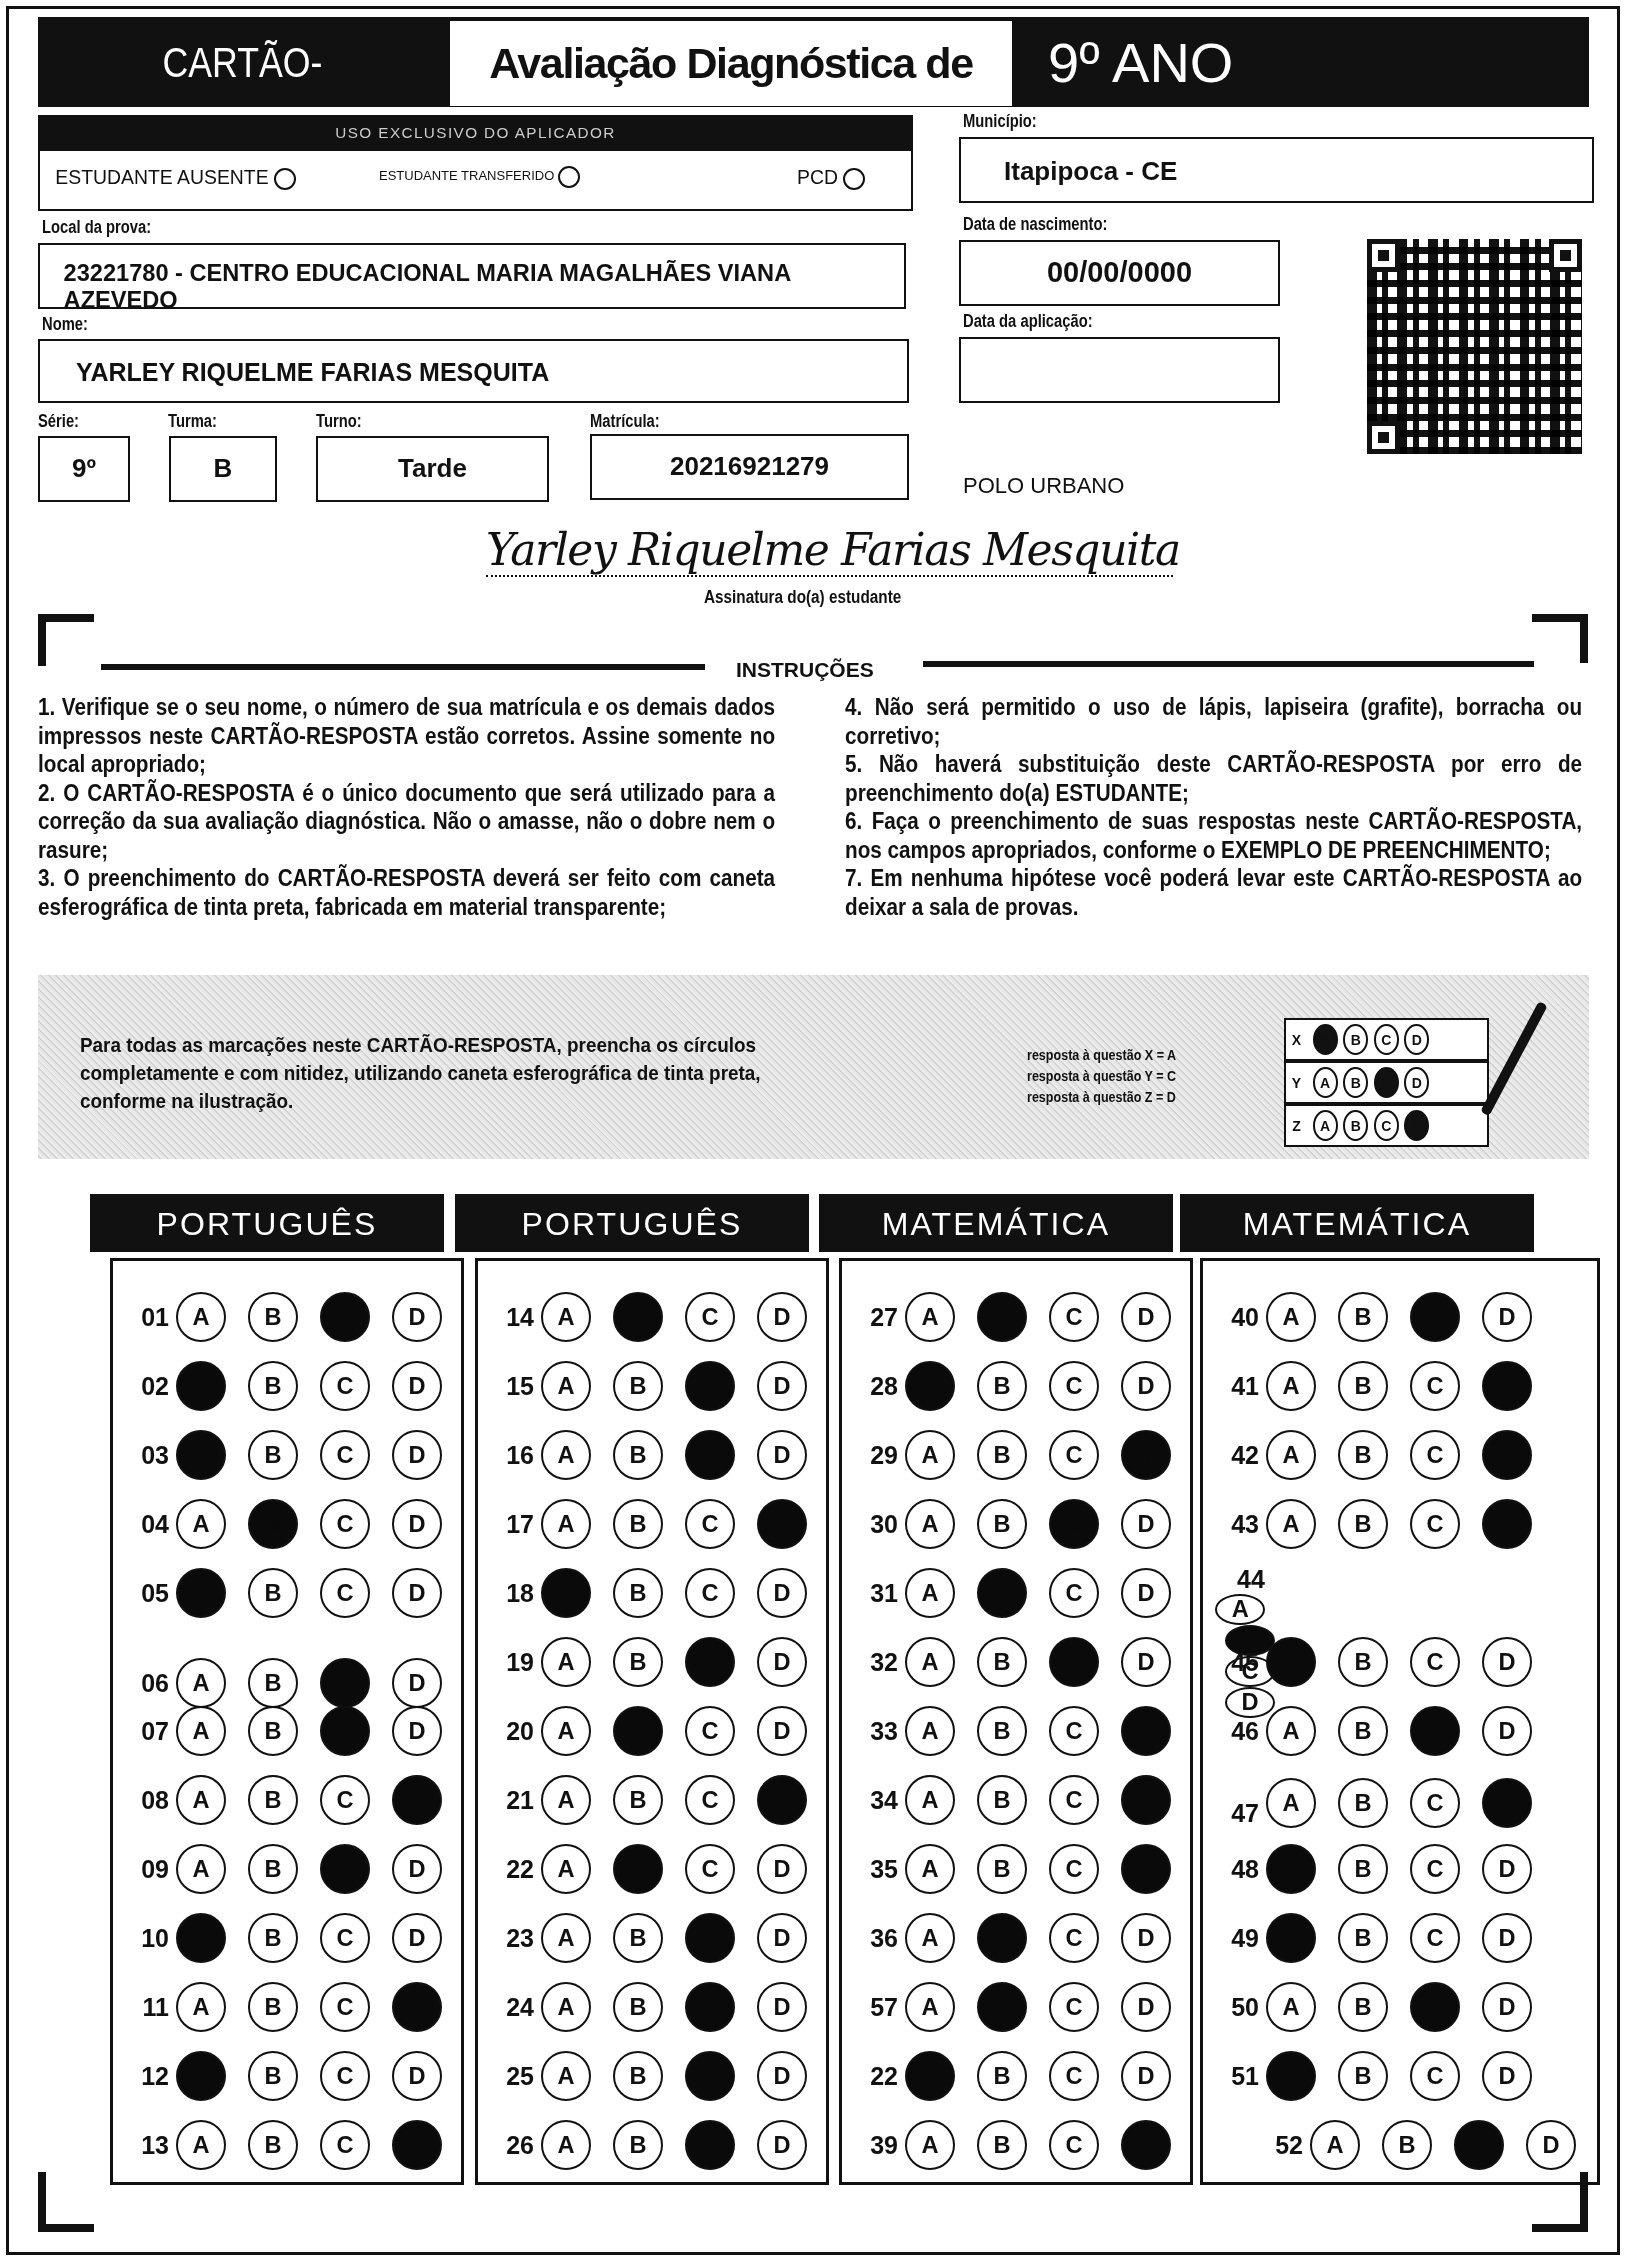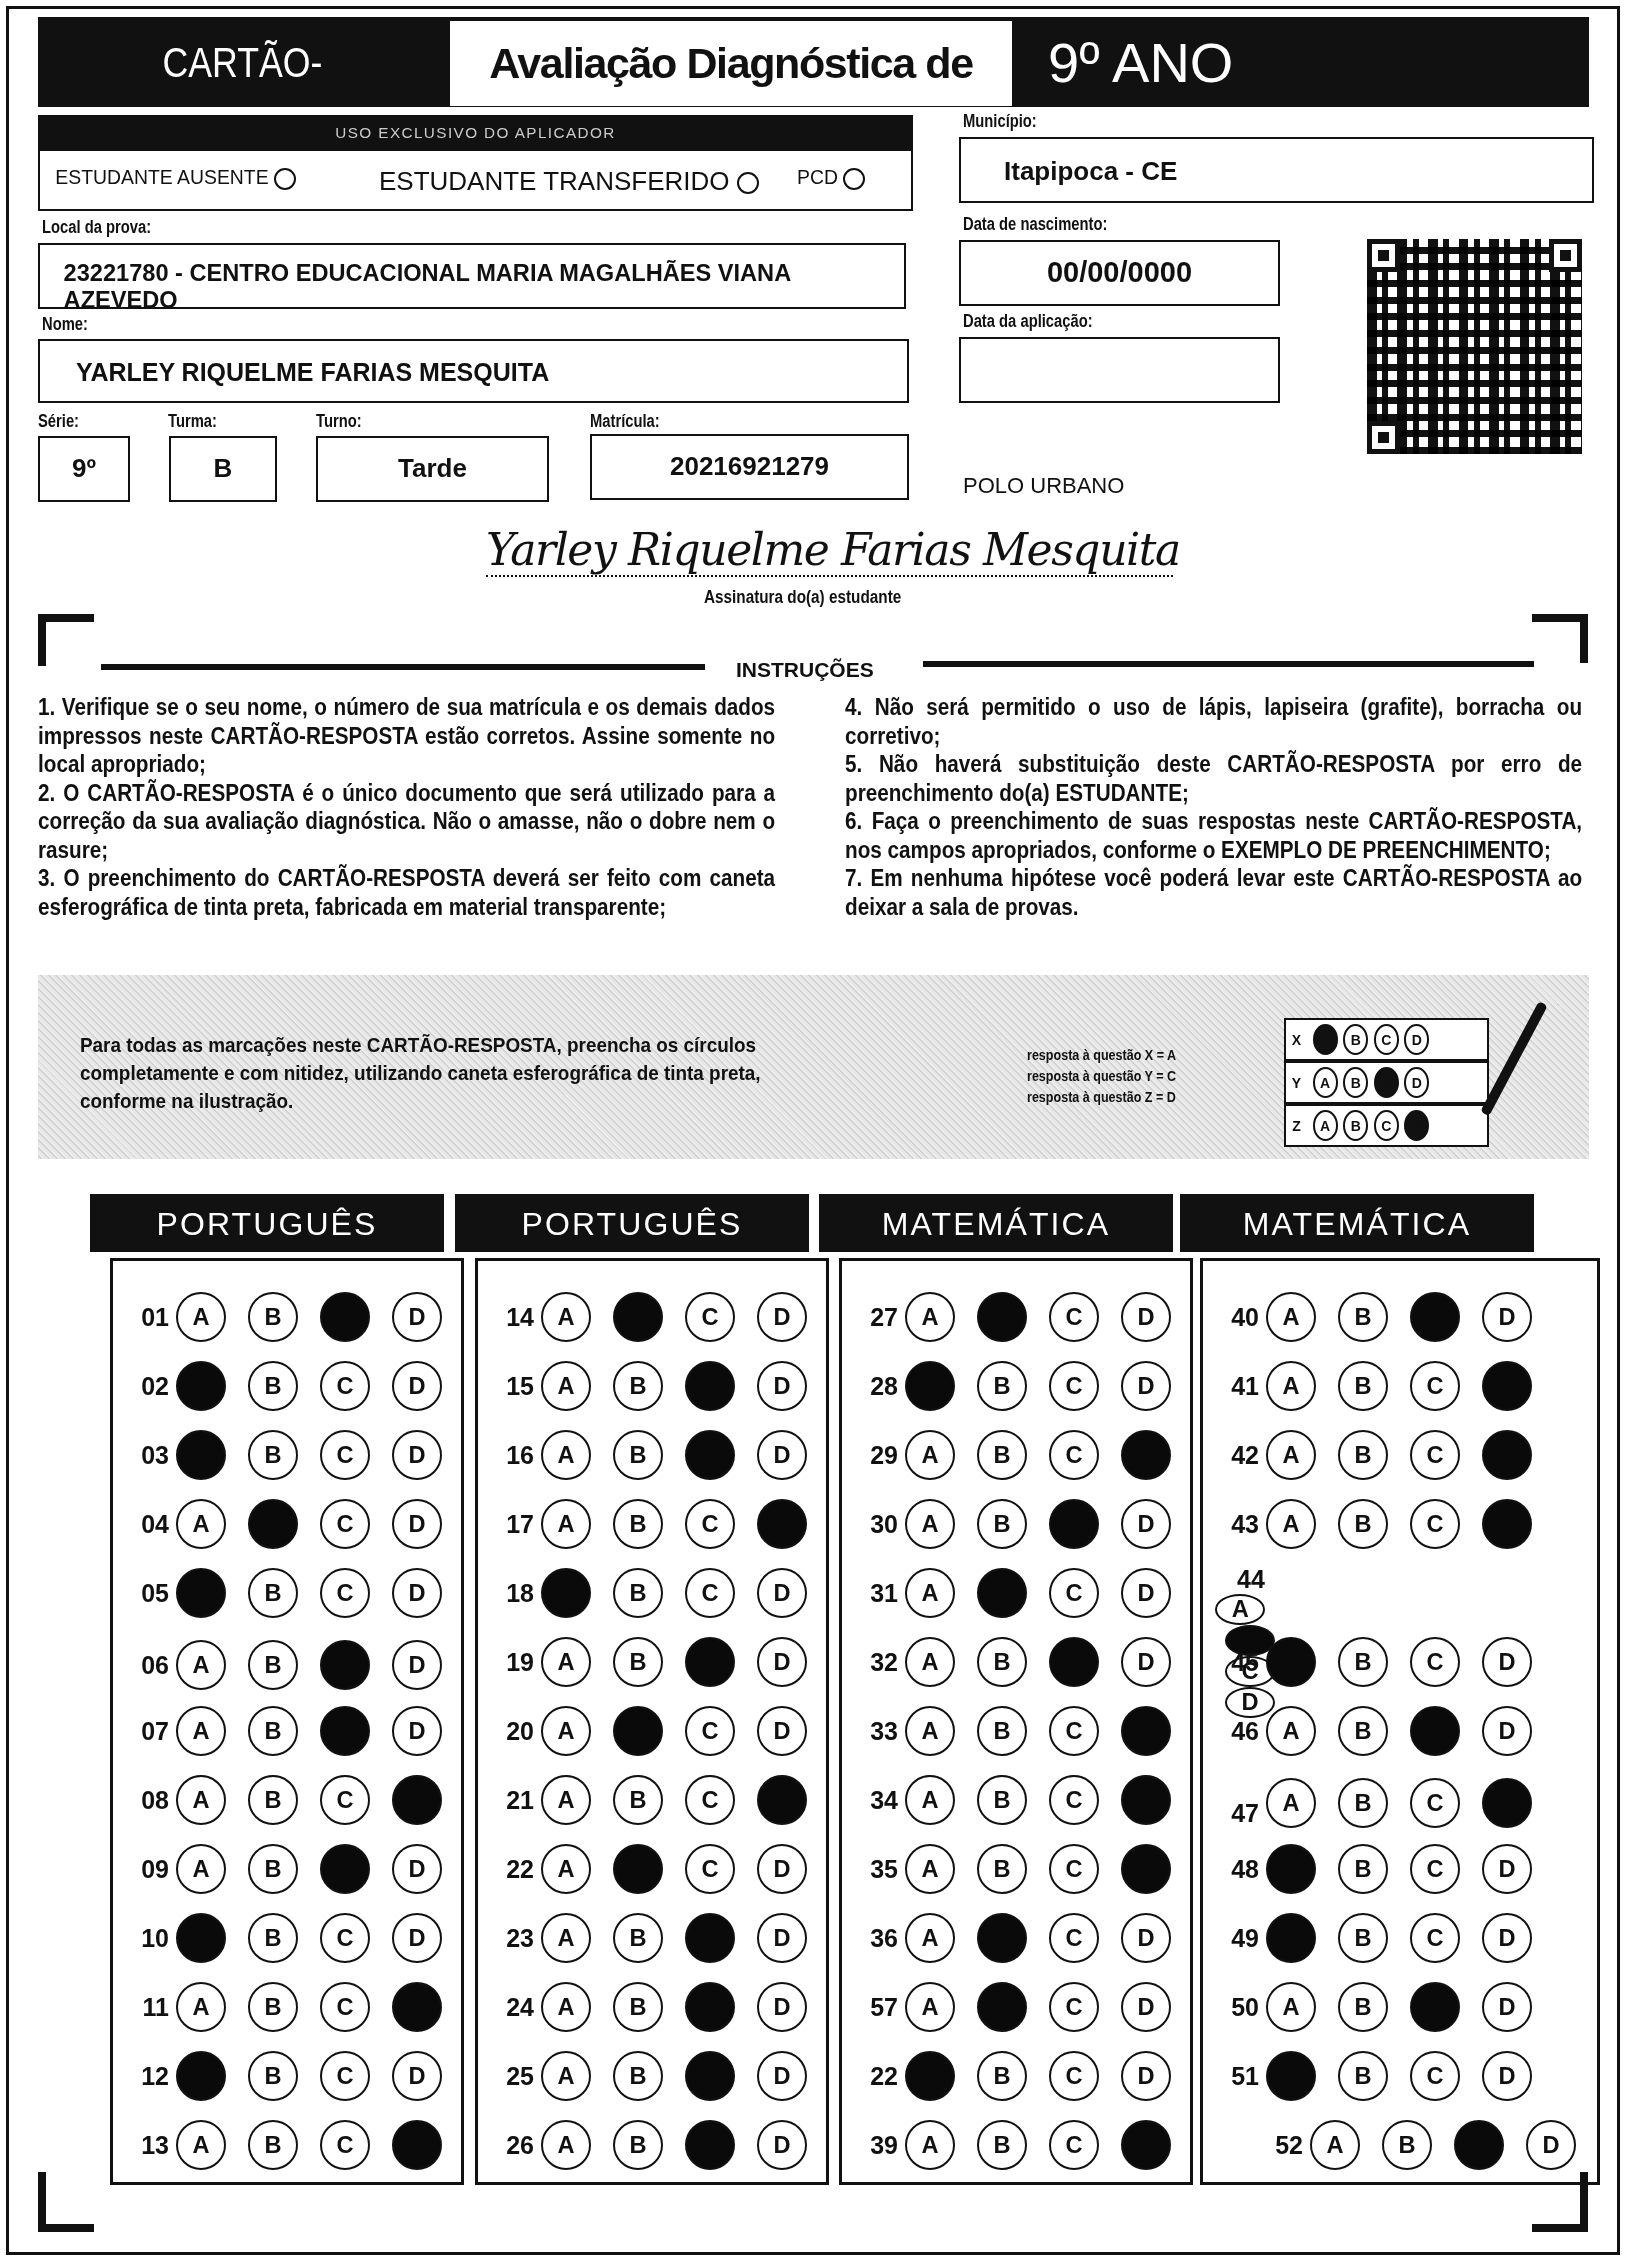--- a/index.html
+++ b/index.html
@@ -39,21 +39,21 @@
 <div class="frame"></div>
 
 <div class="abs hdr-black" style="left:38px;top:17.4px;width:1551px;height:90px;"></div>
 <div class="abs" style="left:38px;top:21px;width:409px;height:83px;line-height:83px;text-align:center;color:#fff;font-size:42px;transform:scaleX(.85);">CARTÃO-RESPOSTA</div>
 <div class="abs" style="left:450px;top:21px;width:562px;height:85px;line-height:85px;background:#fff;text-align:center;font-size:43px;font-weight:bold;letter-spacing:-1.4px;">Avaliação Diagnóstica de Rede</div>
 <div class="abs" style="left:1048px;top:21px;height:83px;line-height:83px;color:#fff;font-size:56px;">9º ANO</div>
 
 <div class="abs hdr-black" style="left:38px;top:115px;width:875px;height:35px;line-height:35px;text-align:center;color:#ccc;font-size:15.3px;letter-spacing:1.4px;">USO EXCLUSIVO DO APLICADOR</div>
 <div class="abs box" style="left:38px;top:149px;width:875px;height:62px;">
   <div class="abs" style="left:15.3px;top:15.3px;font-size:19.4px;"><span>ESTUDANTE AUSENTE</span> <span class="radio"></span></div>
-  <div class="abs" style="left:339px;top:15.3px;font-size:26px;"><span>ESTUDANTE TRANSFERIDO</span> <span class="radio"></span></div>
+  <div class="abs" style="left:339px;top:15.3px;font-size:13px;"><span>ESTUDANTE TRANSFERIDO</span> <span class="radio"></span></div>
   <div class="abs" style="left:757px;top:15.3px;font-size:19.4px;"><span>PCD</span> <span class="radio"></span></div>
 </div>
 
 <div class="abs lbl" style="left:42px;top:217px;">Local da prova:</div>
 <div class="abs box" style="left:38px;top:243px;width:868px;height:66px;">
   <div class="abs val" style="left:23.6px;top:15.3px;font-size:23.6px;">23221780 - CENTRO EDUCACIONAL MARIA MAGALHÃES VIANA AZEVEDO</div>
 </div>
 
 <div class="abs lbl" style="left:42px;top:314px;">Nome:</div>
 <div class="abs box" style="left:38px;top:339px;width:871px;height:64px;">
@@ -180,21 +180,21 @@
         <span class="bub">C</span>
         <span class="bub">D</span>
       </div>
       <div class="row" style="top: 304px;">
         <span class="qn">05</span>
         <span class="bub filled" style="margin-left: 2.8px;">A</span>
         <span class="bub">B</span>
         <span class="bub">C</span>
         <span class="bub">D</span>
       </div>
-      <div class="row" style="top: 376px; justify-content: flex-end;">
+      <div class="row" style="top: 394px; justify-content: flex-end;">
         <span class="qn">06</span>
         <span class="bub" style="margin-left: 2.8px;">A</span>
         <span class="bub">B</span>
         <span class="bub filled">C</span>
         <span class="bub">D</span>
       </div>
       <div class="row" style="top: 442px;">
         <span class="qn">07</span>
         <span class="bub" style="margin-left: 2.8px;">A</span>
         <span class="bub">B</span>

